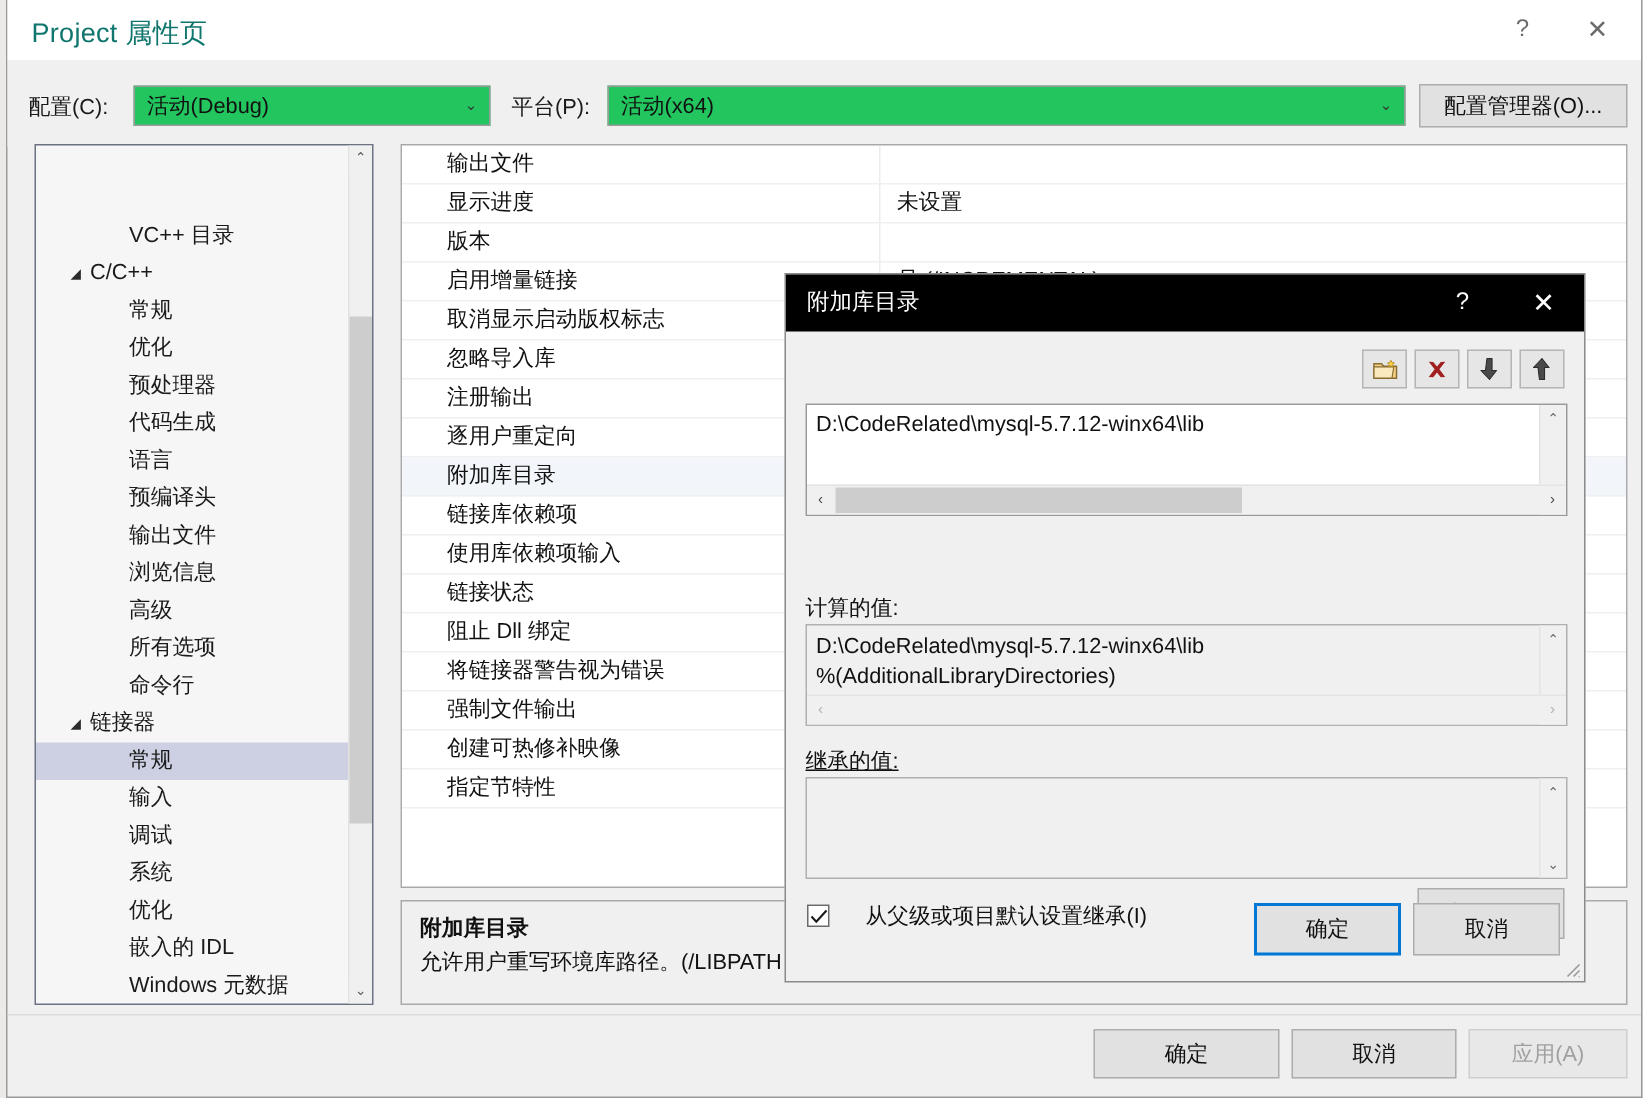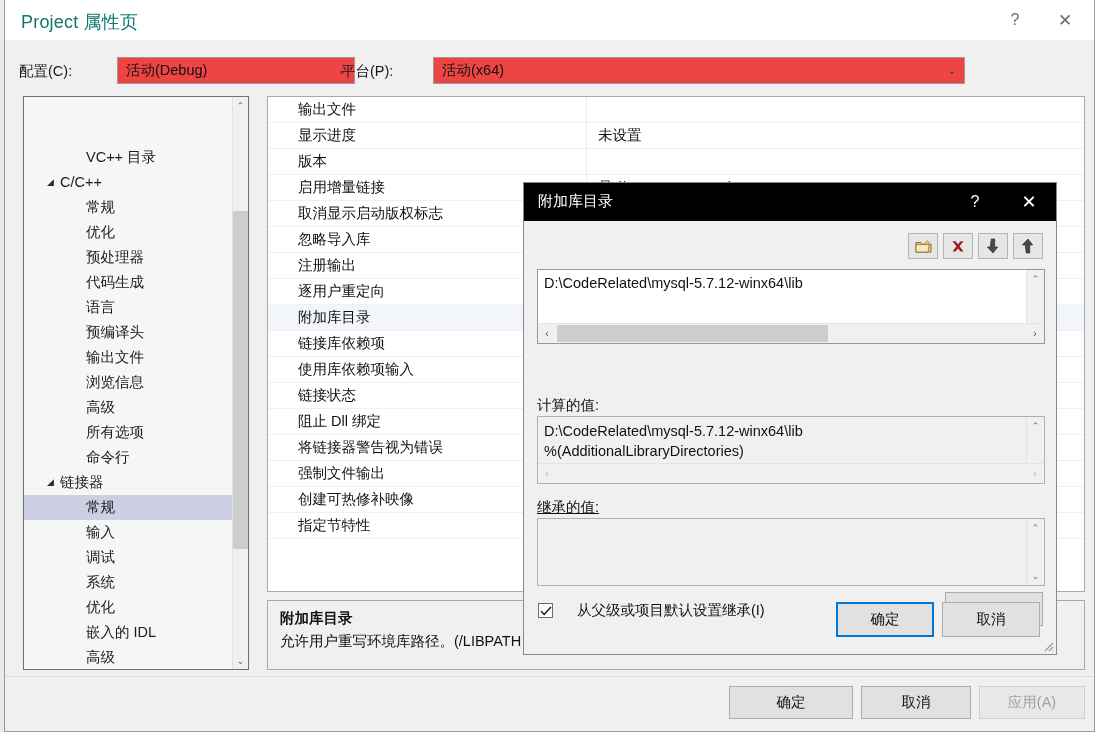--- a/index.html
+++ b/index.html
@@ -31,22 +31,22 @@
   }
   #tb-help{right:56px;font-size:16px;}
   #tb-close{right:6px;}
 
   
   #config-row{position:absolute;left:0;top:40px;width:100%;height:58px;background:#f0f0f0;}
   .lbl{position:absolute;font-size:14.5px;color:#1a1a1a;}
   #lbl-config{left:14px;top:62px;}
   #lbl-platform{left:336px;top:62px;}
   .combo{
-    position:absolute;height:27px;background:#ef4444;border:1px solid #9b9b9b;
-    box-sizing:border-box;display:flex;align-items:center;cursor:default;margin-left:28px;
+    position:absolute;height:27px;background:#22c55e;border:1px solid #9b9b9b;
+    box-sizing:border-box;display:flex;align-items:center;cursor:default;
   }
   .combo .ctext{padding-left:8px;font-size:14.5px;color:#111;flex:1;
     white-space:nowrap;overflow:hidden;}
   .combo .carrow{width:24px;text-align:center;color:#333;font-size:10px;line-height:1;}
   #combo-config{left:84px;top:57px;width:238px;}
   #combo-platform{left:400px;top:57px;width:532px;}
   #btn-configmgr{
     position:absolute;left:941px;top:56px;width:139px;height:29px;
     background:#e1e1e1;border:1px solid #adadad;box-sizing:border-box;
     display:flex;align-items:center;justify-content:center;
@@ -199,20 +199,21 @@
   <span class="lbl" id="lbl-config">配置(C):</span>
   <div class="combo" id="combo-config">
     <span class="ctext">活动(Debug)</span>
     <span class="carrow">⌄</span>
   </div>
   <span class="lbl" id="lbl-platform">平台(P):</span>
   <div class="combo" id="combo-platform">
     <span class="ctext">活动(x64)</span>
     <span class="carrow">⌄</span>
   </div>
+  <div id="btn-configmgr">配置管理器(O)...</div>
 
   <div id="tree-panel">
     <div id="tree-inner">
         <div class="tnode lvl2"><span>VC++ 目录</span></div>
         <div class="tnode lvl1"><span class="tw">◢</span><span>C/C++</span></div>
         <div class="tnode lvl2"><span>常规</span></div>
         <div class="tnode lvl2"><span>优化</span></div>
         <div class="tnode lvl2"><span>预处理器</span></div>
         <div class="tnode lvl2"><span>代码生成</span></div>
         <div class="tnode lvl2"><span>语言</span></div>
@@ -222,20 +223,21 @@
         <div class="tnode lvl2"><span>高级</span></div>
         <div class="tnode lvl2"><span>所有选项</span></div>
         <div class="tnode lvl2"><span>命令行</span></div>
         <div class="tnode lvl1"><span class="tw">◢</span><span>链接器</span></div>
         <div class="tnode lvl2 sel"><span>常规</span></div>
         <div class="tnode lvl2"><span>输入</span></div>
         <div class="tnode lvl2"><span>调试</span></div>
         <div class="tnode lvl2"><span>系统</span></div>
         <div class="tnode lvl2"><span>优化</span></div>
         <div class="tnode lvl2"><span>嵌入的 IDL</span></div>
+        <div class="tnode lvl2"><span>Windows 元数据</span></div>
         <div class="tnode lvl2"><span>高级</span></div>
       </div>
     <div id="tree-sb">
       <div class="sb-arrow" id="tree-sb-up">⌃</div>
       <div id="tree-sb-thumb"></div>
       <div class="sb-arrow" id="tree-sb-down">⌄</div>
     </div>
   </div>
 
   <div id="grid-panel">

